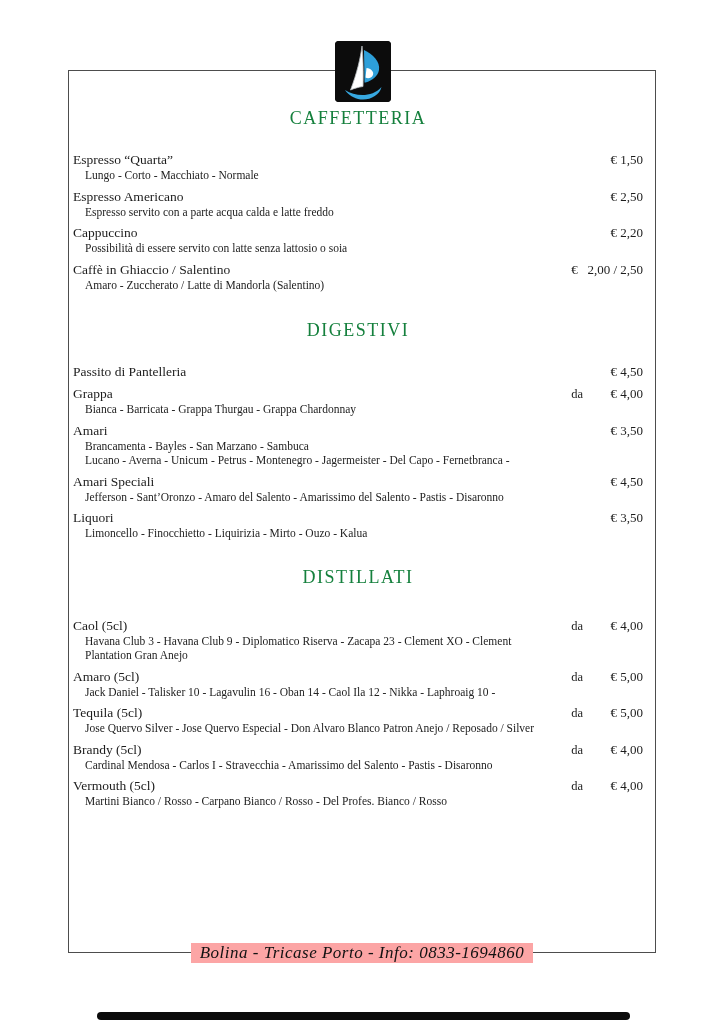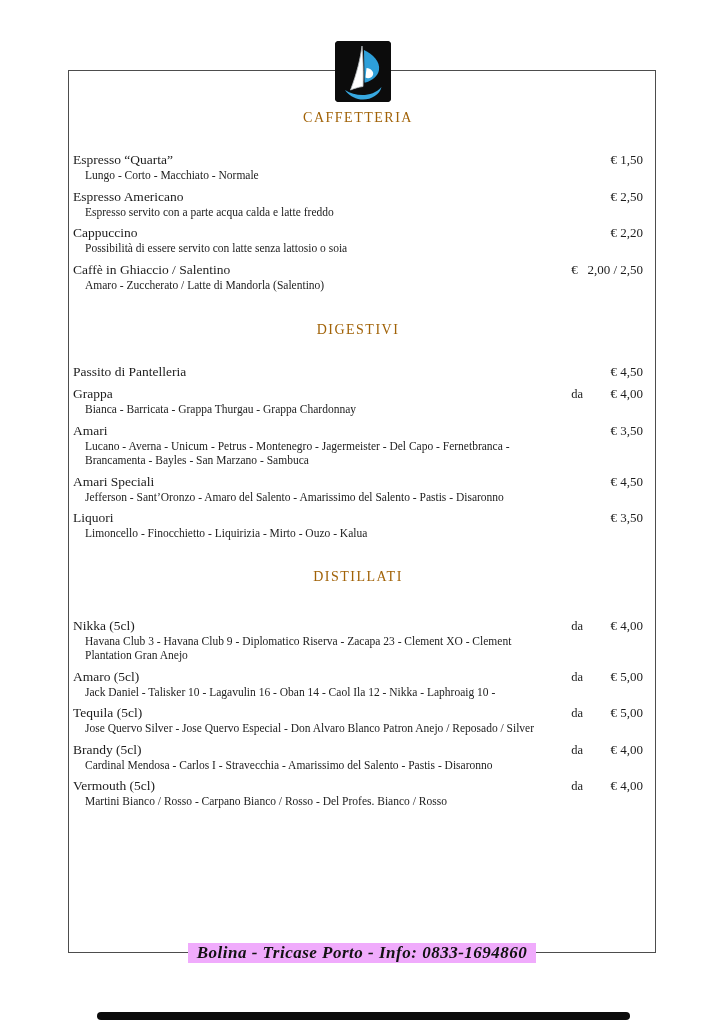--- a/index.html
+++ b/index.html
@@ -14,38 +14,38 @@
   }
   .logo{
     position:absolute;left:335px;top:41px;width:56px;height:61px;
     background:#0c0c0c;border-radius:4px;z-index:3;overflow:hidden;
   }
   .content{
     position:absolute;left:68px;top:70px;width:589px;box-sizing:border-box;
     padding:0 14px 0 5px;z-index:2;
   }
   .section-title{
-    margin:0;text-align:center;font-weight:400;color:#a16207;
-    font-size:14px;line-height:24px;letter-spacing:1.5px;
+    margin:0;text-align:center;font-weight:400;color:#15803d;
+    font-size:18px;line-height:24px;letter-spacing:1.5px;
   }
   .st-caffetteria{margin-top:36px;margin-bottom:22px;}
   .st-digestivi{margin-top:26px;margin-bottom:22px;}
   .st-distillati{margin-top:24px;margin-bottom:29px;}
   .item{margin-bottom:6px;}
   .item-head{display:flex;align-items:flex-end;}
   .item-name{flex:1;font-size:13.5px;line-height:16px;white-space:nowrap;}
   .item-da{min-width:30px;text-align:right;font-size:12.5px;white-space:nowrap;}
   .item-price{min-width:60px;text-align:right;font-size:13px;white-space:nowrap;}
   .det{font-size:11.5px;line-height:14.5px;padding-left:12px;white-space:nowrap;color:#222;}
   .footer{
     position:absolute;left:0;top:943px;width:724px;text-align:center;z-index:4;
   }
   .footer span{
-    display:inline-block;background:#f0abfc;padding:0 9px;
-    font-style:italic;font-weight:700;font-size:17px;letter-spacing:0.5px;color:#121212;
+    display:inline-block;background:#fca5a5;padding:0 9px;
+    font-style:italic;font-weight:400;font-size:17px;letter-spacing:0.5px;color:#121212;
   }
   .home-bar{
     position:absolute;left:97px;top:1012px;width:533px;height:8px;
     background:#0b0b0b;border-radius:5px;z-index:5;
   }
 </style>
 </head>
 <body>
 
 <div class="frame"></div>
@@ -121,22 +121,22 @@
     </div>
   <div class="det">Bianca - Barricata - Grappa Thurgau - Grappa Chardonnay</div>
         </div>
 
   <div class="item">
     <div class="item-head">
       <span class="item-name">Amari</span>
       <span class="item-da"></span>
       <span class="item-price">€ 3,50</span>
     </div>
-  <div class="det">Lucano - Averna - Unicum - Petrus - Montenegro - Jagermeister - Del Capo - Fernetbranca -</div>
-          <div class="det">Brancamenta - Bayles - San Marzano - Sambuca</div>
+  <div class="det">Brancamenta - Bayles - San Marzano - Sambuca</div>
+          <div class="det">Lucano - Averna - Unicum - Petrus - Montenegro - Jagermeister - Del Capo - Fernetbranca -</div>
         </div>
 
   <div class="item">
     <div class="item-head">
       <span class="item-name">Amari Speciali</span>
       <span class="item-da"></span>
       <span class="item-price">€ 4,50</span>
     </div>
   <div class="det">Jefferson - Sant’Oronzo - Amaro del Salento - Amarissimo del Salento - Pastis - Disaronno</div>
         </div>
@@ -150,21 +150,21 @@
   <div class="det">Limoncello - Finocchietto - Liquirizia - Mirto - Ouzo - Kalua</div>
         </div>
 </div>
   </section>
 
   <section>
     <h2 class="section-title st-distillati">DISTILLATI</h2>
     <div class="items">
   <div class="item">
     <div class="item-head">
-      <span class="item-name">Nikka (5cl)</span>
+      <span class="item-name">Caol (5cl)</span>
       <span class="item-da">da</span>
       <span class="item-price">€ 4,00</span>
     </div>
   <div class="det">Havana Club 3 - Havana Club 9 - Diplomatico Riserva - Zacapa 23 - Clement XO - Clement</div>
           <div class="det">Plantation Gran Anejo</div>
         </div>
 
   <div class="item">
     <div class="item-head">
       <span class="item-name">Amaro (5cl)</span>

